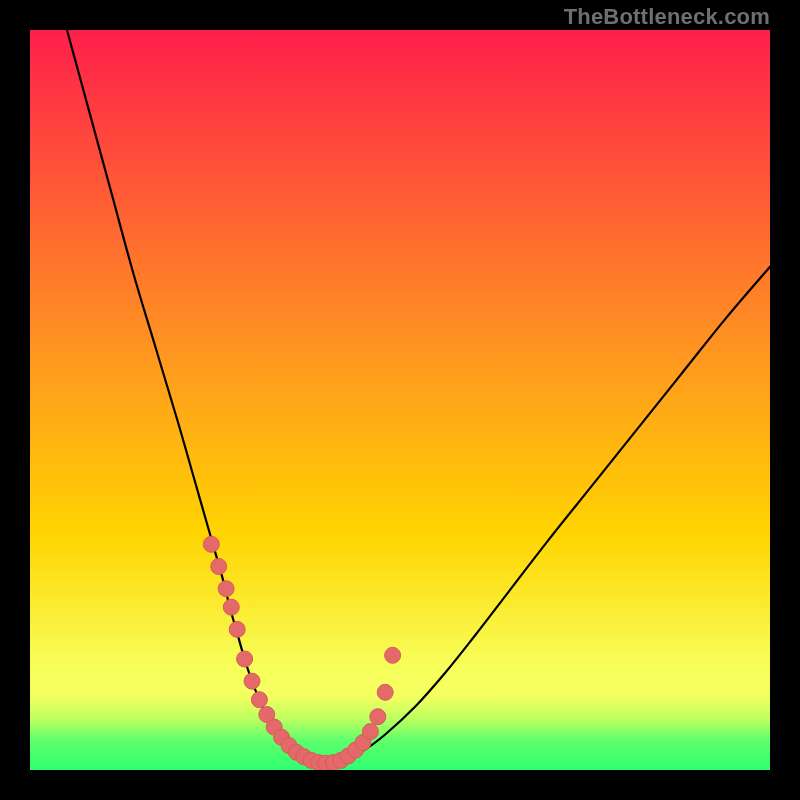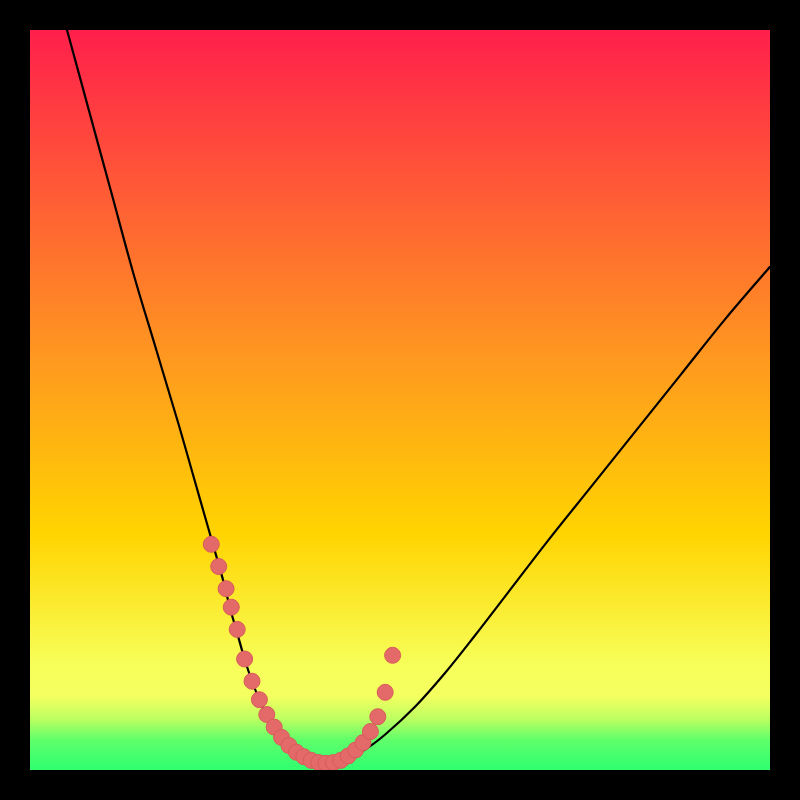--- a/index.html
+++ b/index.html
@@ -36,20 +36,21 @@
     letter-spacing: 0.2px;
     user-select: none;
   }
   svg { display: block; }
 </style>
 </head>
 <body>
 
 <div class="frame">
 
+  <div class="watermark">TheBottleneck.com</div>
 
   <div class="plot-area">
     <svg id="chart-svg" width="740" height="740" viewBox="0 0 740 740">
       <defs>
         <linearGradient id="bg-grad" x1="0" y1="0" x2="0" y2="1">
           <stop id="g0" offset="0%" stop-color="#ff1f4b"></stop>
           <stop id="g1" offset="45%" stop-color="#ff9a1f"></stop>
           <stop id="g2" offset="68%" stop-color="#ffd400"></stop>
           <stop id="g3" offset="86%" stop-color="#f7ff5a"></stop>
           <stop id="g4" offset="90%" stop-color="#f4ff60"></stop>

